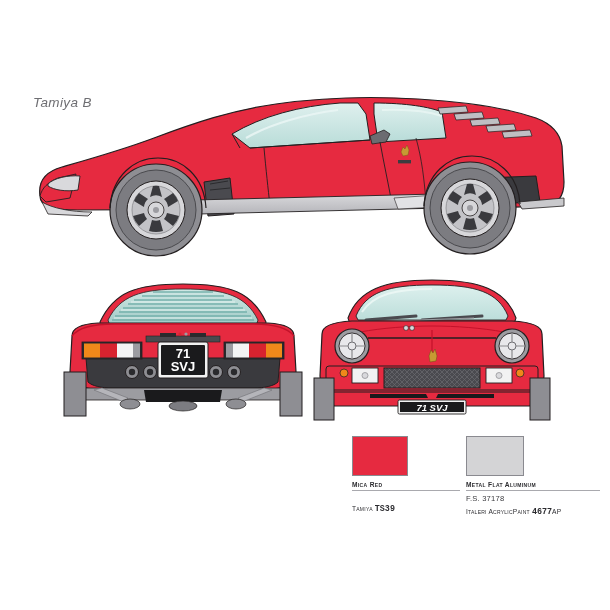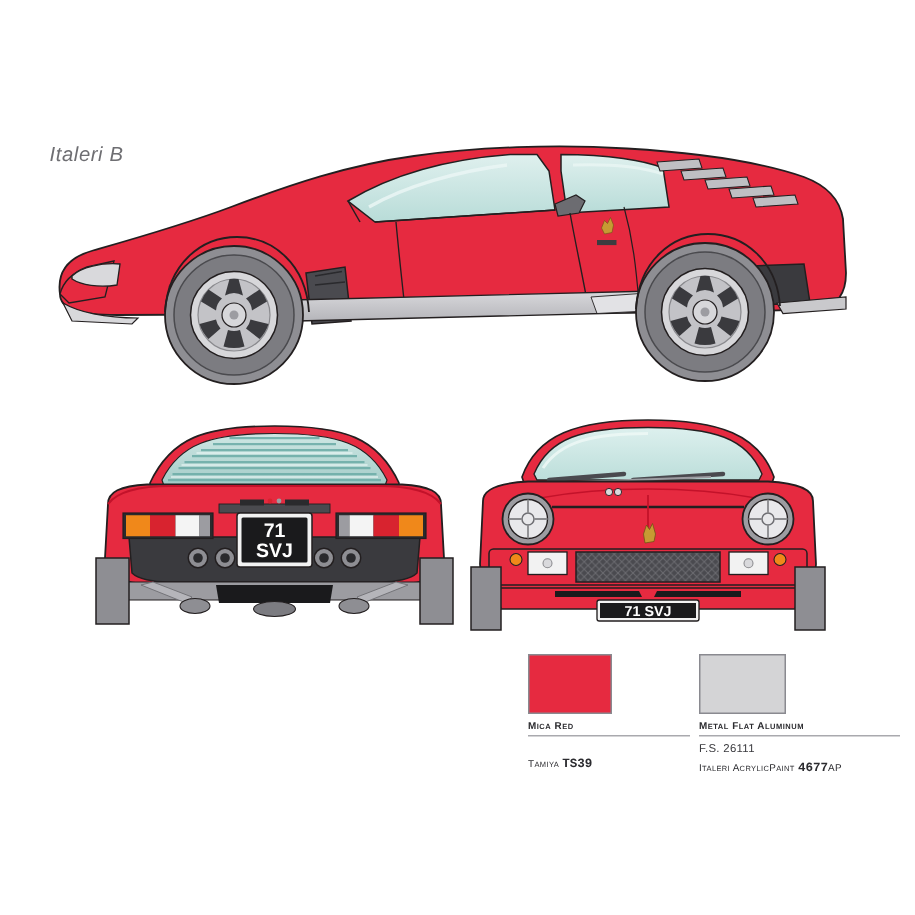--- a/index.html
+++ b/index.html
@@ -20,21 +20,21 @@
     color:#6e6e72;letter-spacing:.4px;
     white-space:nowrap;
   }
 
   
   .view{position:absolute;}
   .view svg{display:block;overflow:visible;}
 
   #side-view{left:18px;top:78px;}
   #rear-view{left:58px;top:276px;}
-  #front-view{left:312px;top:272px;}
+  #front-view{left:312px;top:272px;font-style:italic;}
 
   
   .legend{position:absolute;left:352px;top:436px;width:250px;}
   .swatch-col{position:absolute;top:0;}
   .swatch-col.red{left:0;width:113px;}
   .swatch-col.alu{left:114px;width:136px;}
 
   .swatch-chip{
     width:56px;height:40px;
     border:1px solid #8a8a90;
@@ -72,21 +72,21 @@
     white-space:nowrap;
   }
   .swatch-brand b{font-size:8.4px;letter-spacing:0;font-family:Liberation Mono, monospace;}
   .spacer-line{height:9px;}
 </style>
 </head>
 <body style="background: rgb(255, 255, 255);">
 
 <div class="sheet">
 
-  <div class="version-title">Italeri B</div>
+  <div class="version-title">Tamiya B</div>
 
   <div class="view" id="side-view">
     <svg width="560" height="170" viewBox="0 0 560 170">
       <defs>
         <clipPath id="bodyClipSide">
           <path d="M22,118 C26,96 44,88 70,84 C110,78 160,66 200,52
                    C240,38 290,26 345,24 C400,22 455,28 498,36
                    C520,40 534,48 540,60 L542,110 L540,128
                    L480,132 L40,134 Z"></path>
         </clipPath>
@@ -399,19 +399,19 @@
       <div class="swatch-name">Mica Red</div>
       <div class="swatch-rule"></div>
       <div class="spacer-line"></div>
       <div class="swatch-brand"><span>Tamiya </span><b>TS39</b><span></span></div>
     </div>
 
     <div class="swatch-col alu">
       <div class="swatch-chip" style="background:#D4D4D6;"></div>
       <div class="swatch-name">Metal Flat Aluminum</div>
       <div class="swatch-rule"></div>
-      <div class="swatch-fs">F.S. 26111</div>
+      <div class="swatch-fs">F.S. 37178</div>
       <div class="swatch-brand"><span>Italeri AcrylicPaint </span><b>4677</b><span>AP</span></div>
     </div>
 
   </div>
 
 </div>
 
 </body></html>

